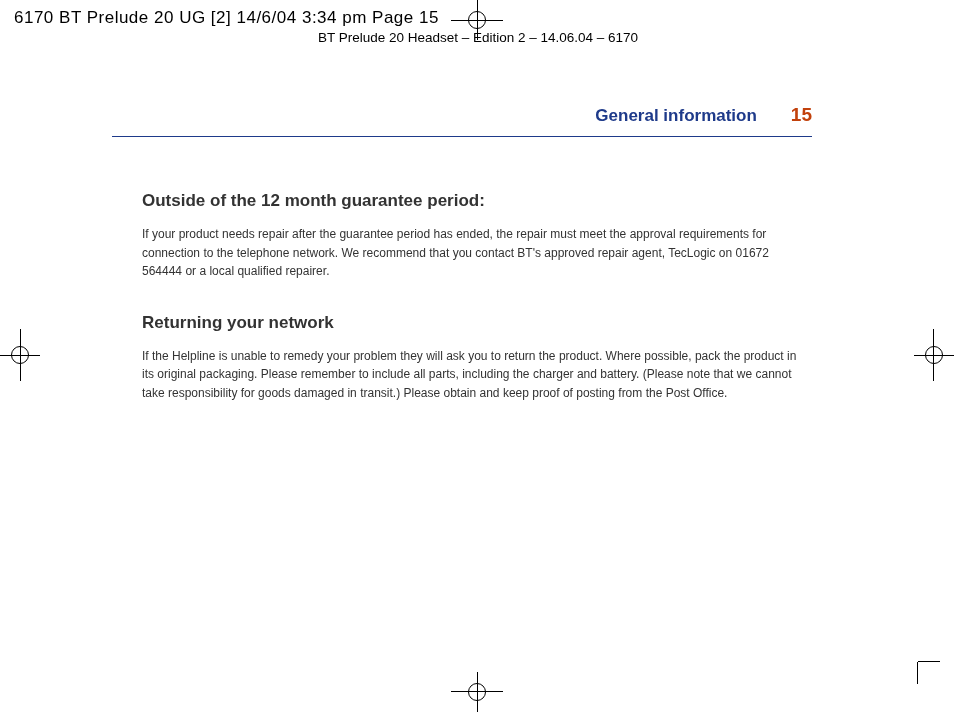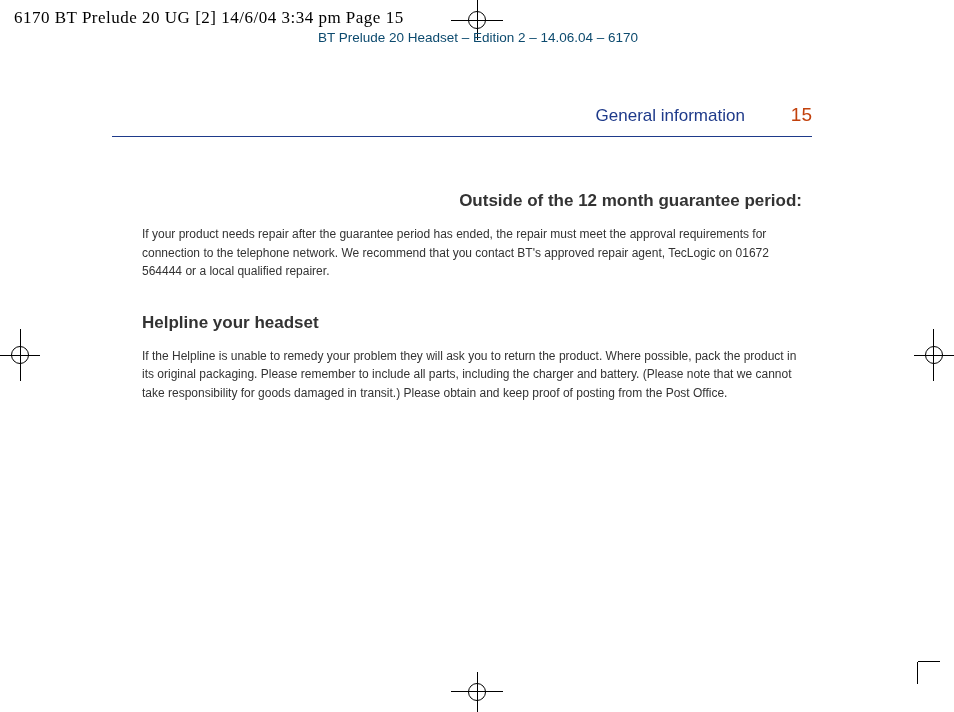--- a/index.html
+++ b/index.html
@@ -1,56 +1,57 @@
 <!DOCTYPE html>
 <html><head>
   <meta charset="utf-8">
   <style>
     * { margin: 0; padding: 0; box-sizing: border-box; }
     html, body { width: 954px; height: 712px; background: #fff; font-family: Arial, Helvetica, sans-serif; color: #333; }
     .slug {
       position: absolute;
       top: 8px; left: 14px;
-      font-family: Liberation Serif, serif;
+      font-family: Liberation Sans, sans-serif;
       font-size: 17px;
       letter-spacing: 0.5px;
       color: #000;
       text-align: right;
     }
     .docline {
       position: absolute;
       top: 30px; left: 2px; right: 0;
       text-align: center;
       font-size: 13.5px;
-      color: #0c4a6e;
+      color: #000000;
     }
     .page {
       position: absolute;
       top: 104px; left: 112px; width: 700px;
     }
     .running-head {
       display: flex;
       justify-content: flex-end;
       align-items: baseline;
-      gap: 46px;
+      gap: 34px;
       padding-bottom: 10px;
       border-bottom: 1px solid #1e3a8a;
       margin-bottom: 54px;
+      font-weight: bold;
     }
     .running-head .section { color: #1e3a8a; font-size: 17px; }
     .running-head .pageno { color: #c2410c; font-size: 19px; }
     .content { padding-left: 30px; padding-right: 10px; }
     .subhead {
       font-weight: bold;
       color: #333;
       font-size: 17px;
       margin-bottom: 14px;
       margin-top: 32px;
     }
-    .subhead:first-child { margin-top: 12px; text-align: right; }
+    .subhead:first-child { margin-top: 12px; }
     .para {
       font-size: 12px;
       line-height: 1.55;
       color: #333;
       margin-bottom: 22px;
     }
 
     
     .regmark { position: absolute; }
     .regmark .h { position: absolute; background: #000; height: 1px; }
@@ -113,16 +114,16 @@
 <div class="docline">BT Prelude 20 Headset – Edition 2 – 14.06.04 – 6170</div>
 
 <div class="page">
   <div class="running-head">
     <span class="section">General information</span>
     <span class="pageno">15</span>
   </div>
   <div class="content">
     <div class="subhead">Outside of the 12 month guarantee period:</div>
     <div class="para">If your product needs repair after the guarantee period has ended, the repair must meet the approval requirements for connection to the telephone network. We recommend that you contact BT's approved repair agent, TecLogic on 01672 564444 or a local qualified repairer.</div>
-    <div class="subhead">Helpline your headset</div>
+    <div class="subhead">Returning your network</div>
     <div class="para">If the Helpline is unable to remedy your problem they will ask you to return the product. Where possible, pack the product in its original packaging. Please remember to include all parts, including the charger and battery. (Please note that we cannot take responsibility for goods damaged in transit.) Please obtain and keep proof of posting from the Post Office.</div>
   </div>
 </div>
 
 </body></html>

